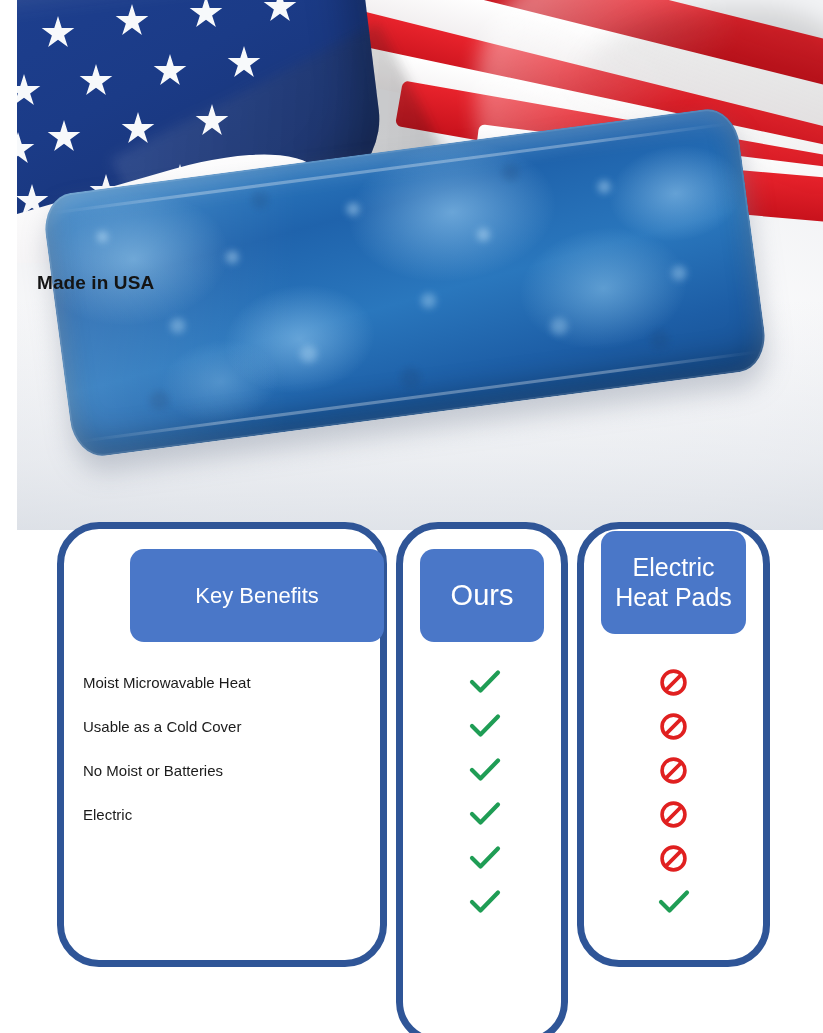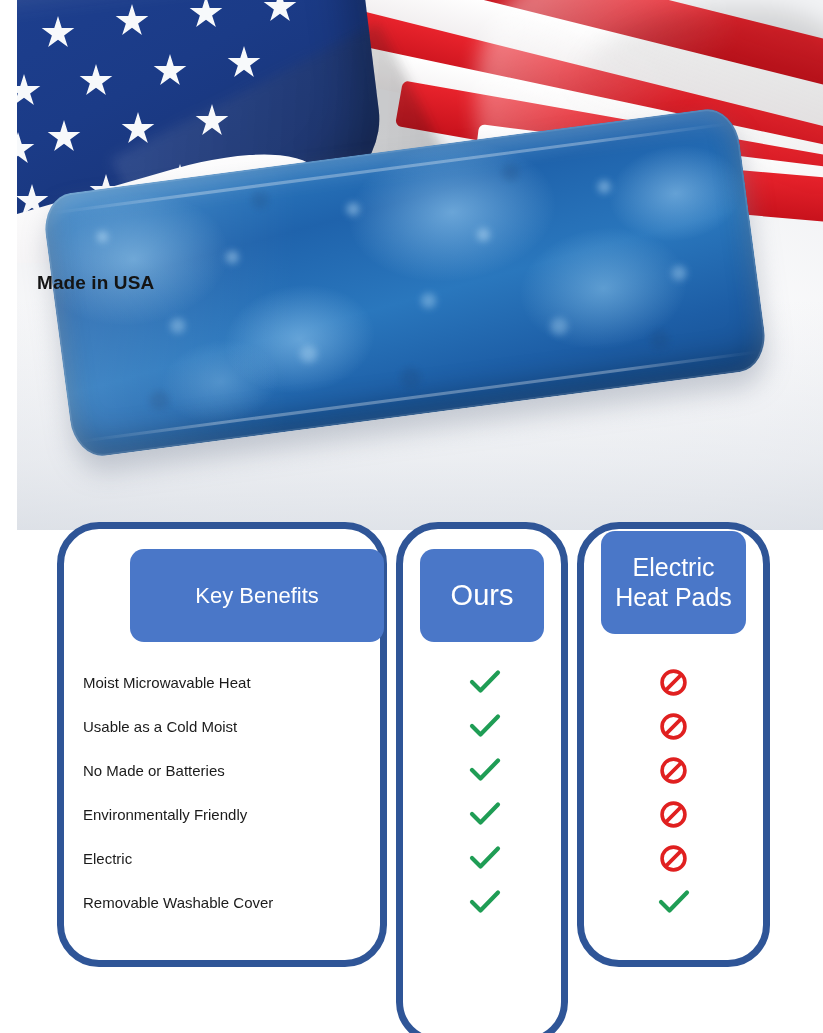--- a/index.html
+++ b/index.html
@@ -299,25 +299,23 @@
 
     <div class="made-in-usa">Made in USA</div>
   </div>
 
   <div id="table">
 
     <div class="card" id="card-benefits">
       <div class="hdr" id="hdr-benefits">Key Benefits</div>
       <div class="benefit-list">
         <div class="benefit-row">Moist Microwavable Heat</div>
-        <div class="benefit-row">Usable as a Cold Moist</div>
-        <div class="benefit-row">No Made or Batteries</div>
-        <div class="benefit-row">Environmentally Friendly</div>
+        <div class="benefit-row">Usable as a Cold Cover</div>
+        <div class="benefit-row">No Moist or Batteries</div>
         <div class="benefit-row">Electric</div>
-        <div class="benefit-row">Removable Washable Cover</div>
       </div>
     </div>
 
     <div class="card" id="card-ours">
       <div class="hdr" id="hdr-ours">Ours</div>
       <div class="mark-list">
         <div class="mark-row offset-ours">
           <svg class="ck" viewBox="0 0 32 26">
               <path d="M3 13 L11.5 21.5 L29 3.5" fill="none" stroke="#1f9d55" stroke-width="4.2" stroke-linecap="round" stroke-linejoin="round"></path>
             </svg>

